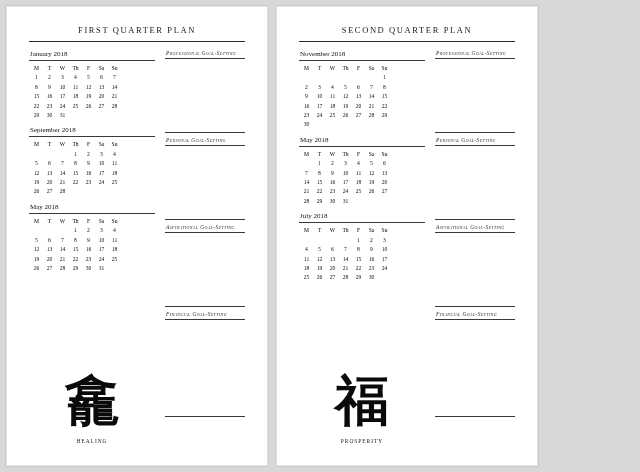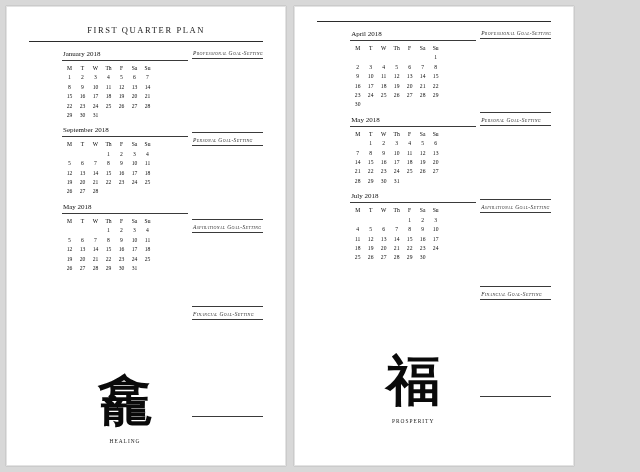--- a/index.html
+++ b/index.html
@@ -41,23 +41,22 @@
     margin: 4px 0 6px 0;
     font-family: "Liberation Serif", serif;
   }
   .title-rule {
     border-bottom: 1px solid #2b2b2b;
     margin: 0 0 8px 0;
     height: 0;
   }
   .columns {
     display: flex;
-    gap: 4px;
+    gap: 10px;
     height: calc(100% - 34px);
-    margin-left: 33px;
   }
   .col-left {
     width: 126px;
     flex: 0 0 126px;
     display: flex;
     flex-direction: column;
   }
   .col-right {
     flex: 1 1 auto;
     display: flex;
@@ -416,25 +415,26 @@
               <div class="goal-line"></div>
               <div class="goal-line"></div>
             </div>
             <div class="goal-bottom-rule"></div>
           </div>
           <div class="spacer"></div>
         </div>
       </div>
     </div>
     <div class="page">
+      <div class="page-title">Second Quarter Plan</div>
       <div class="title-rule"></div>
       <div class="columns">
         <div class="col-left">
           <div class="cal-block">
-            <div class="cal-month">April 2018</div>
+            <div class="cal-month">November 2018</div>
             <div class="cal-rule"></div>
             <table class="cal">
               <thead>
                 <tr>
                   <th>M</th>
                   <th>T</th>
                   <th>W</th>
                   <th>Th</th>
                   <th>F</th>
                   <th>Sa</th>

